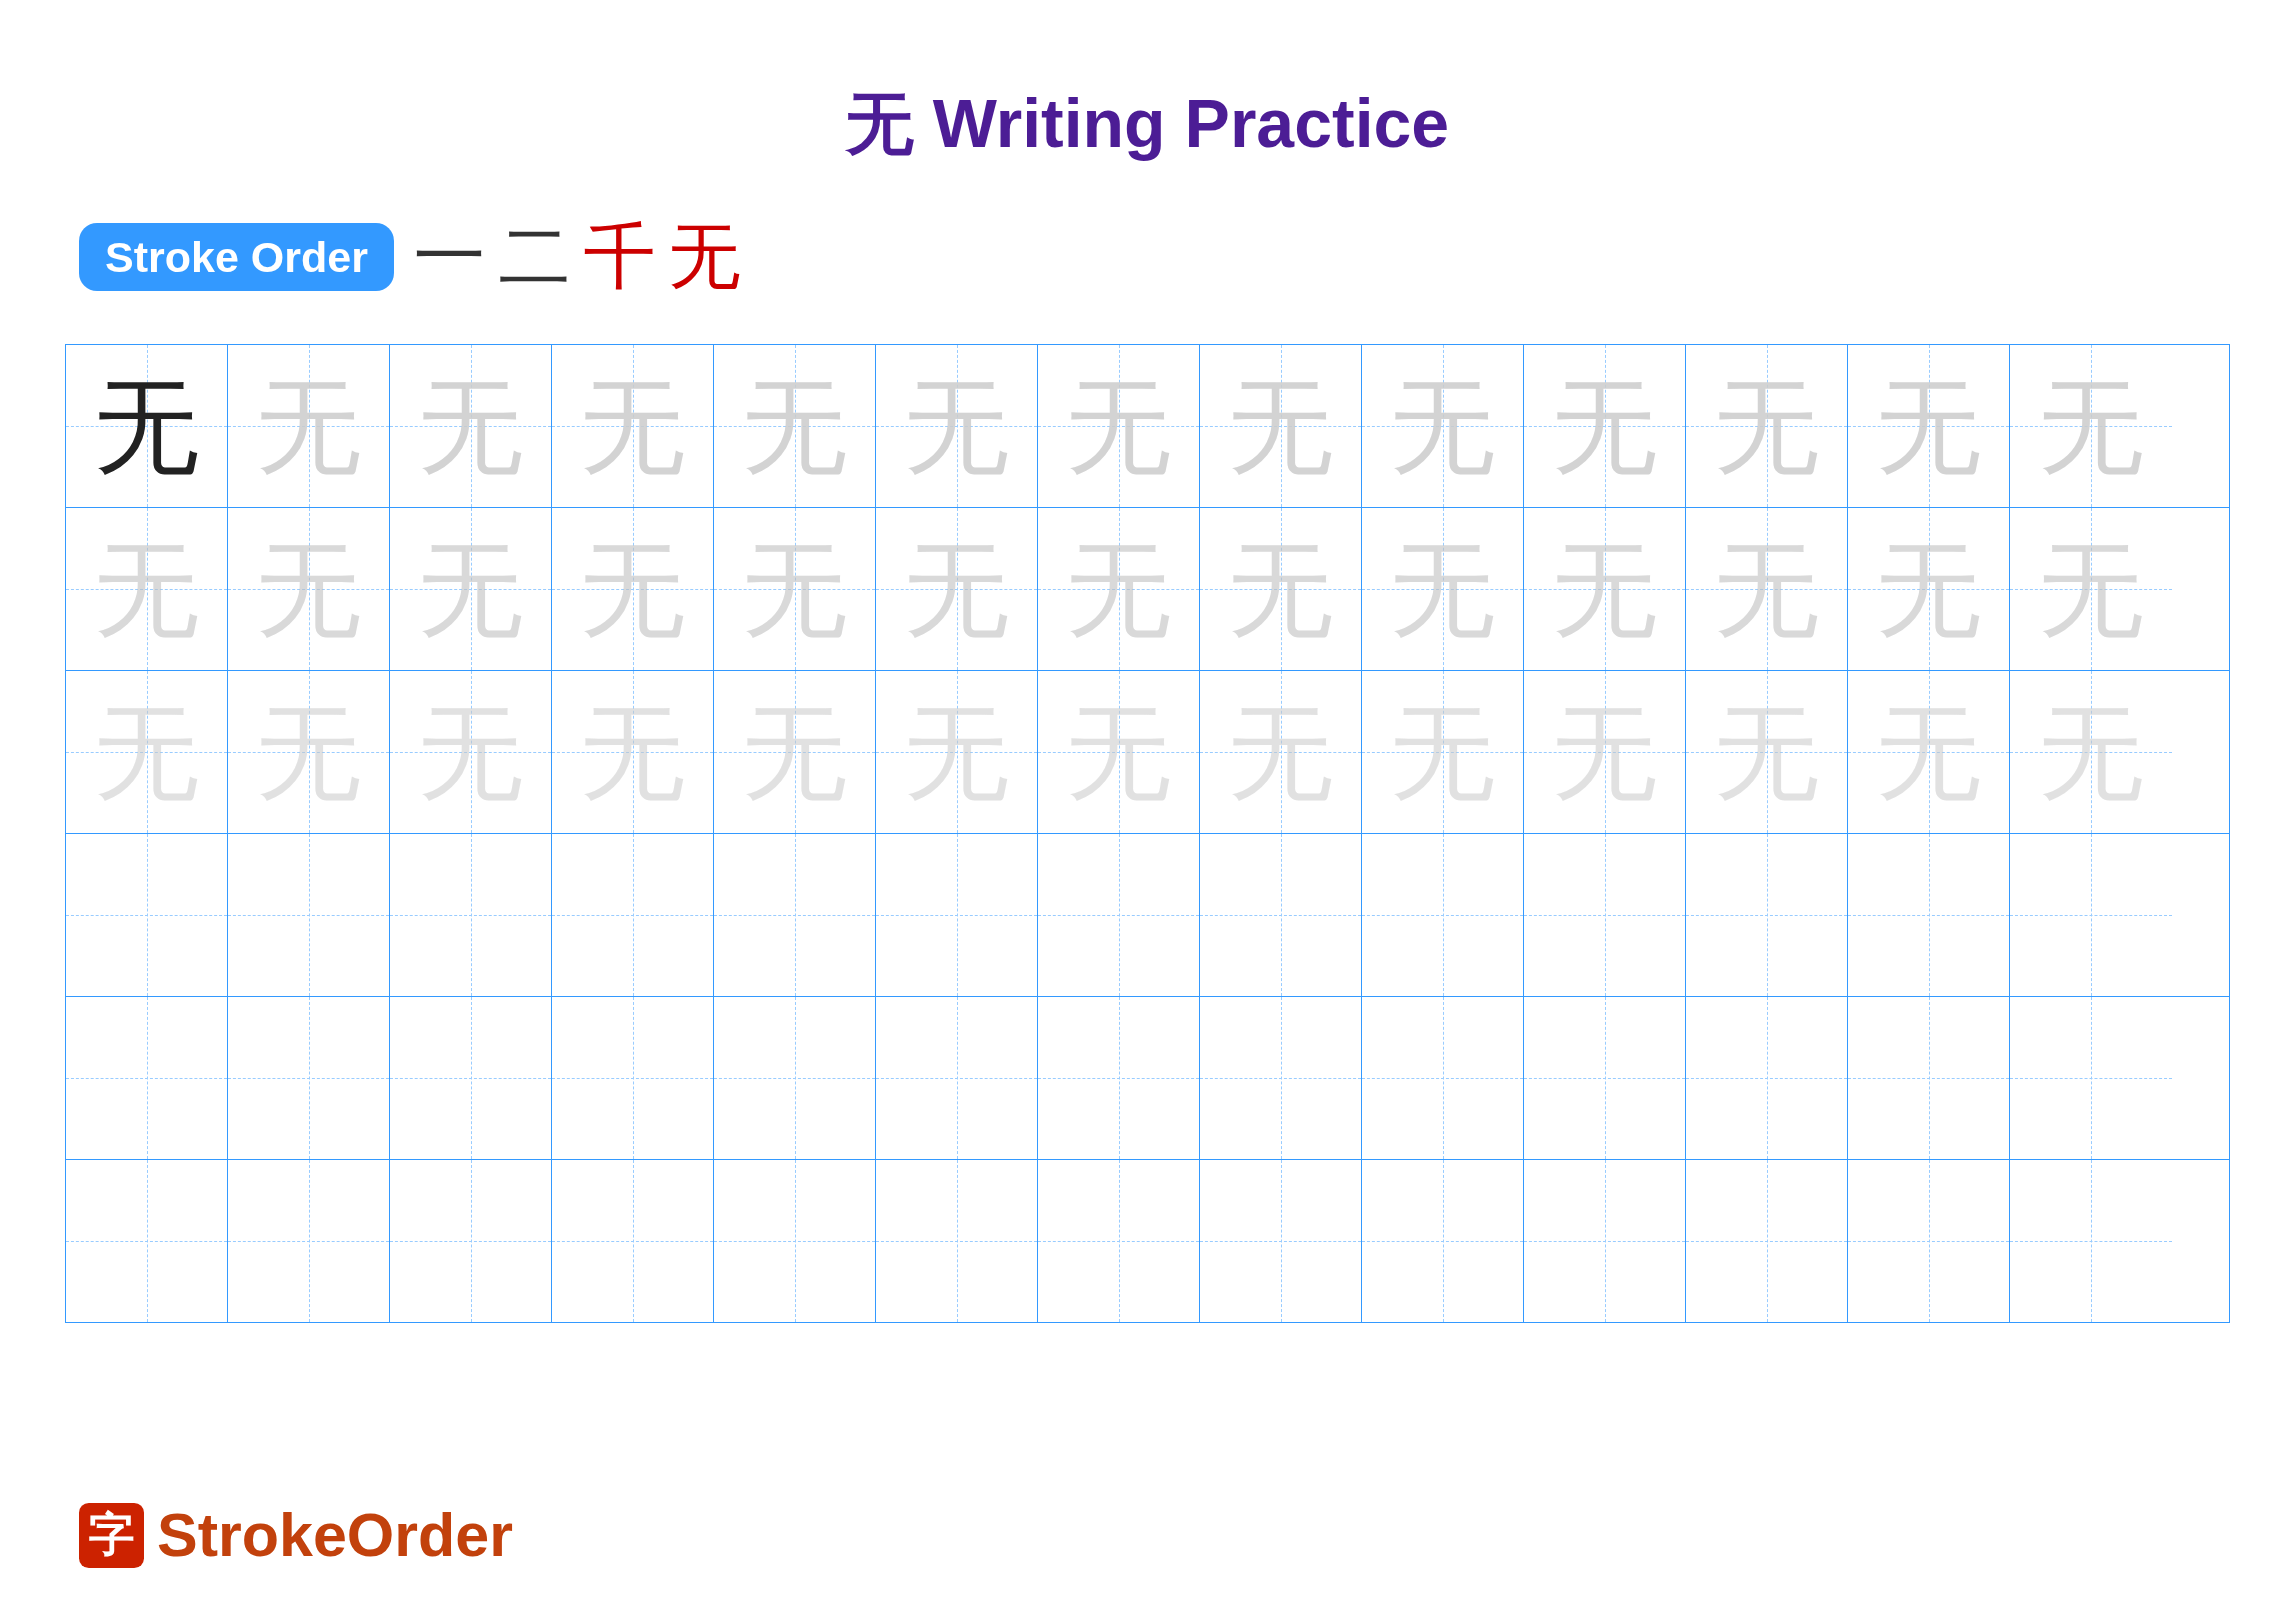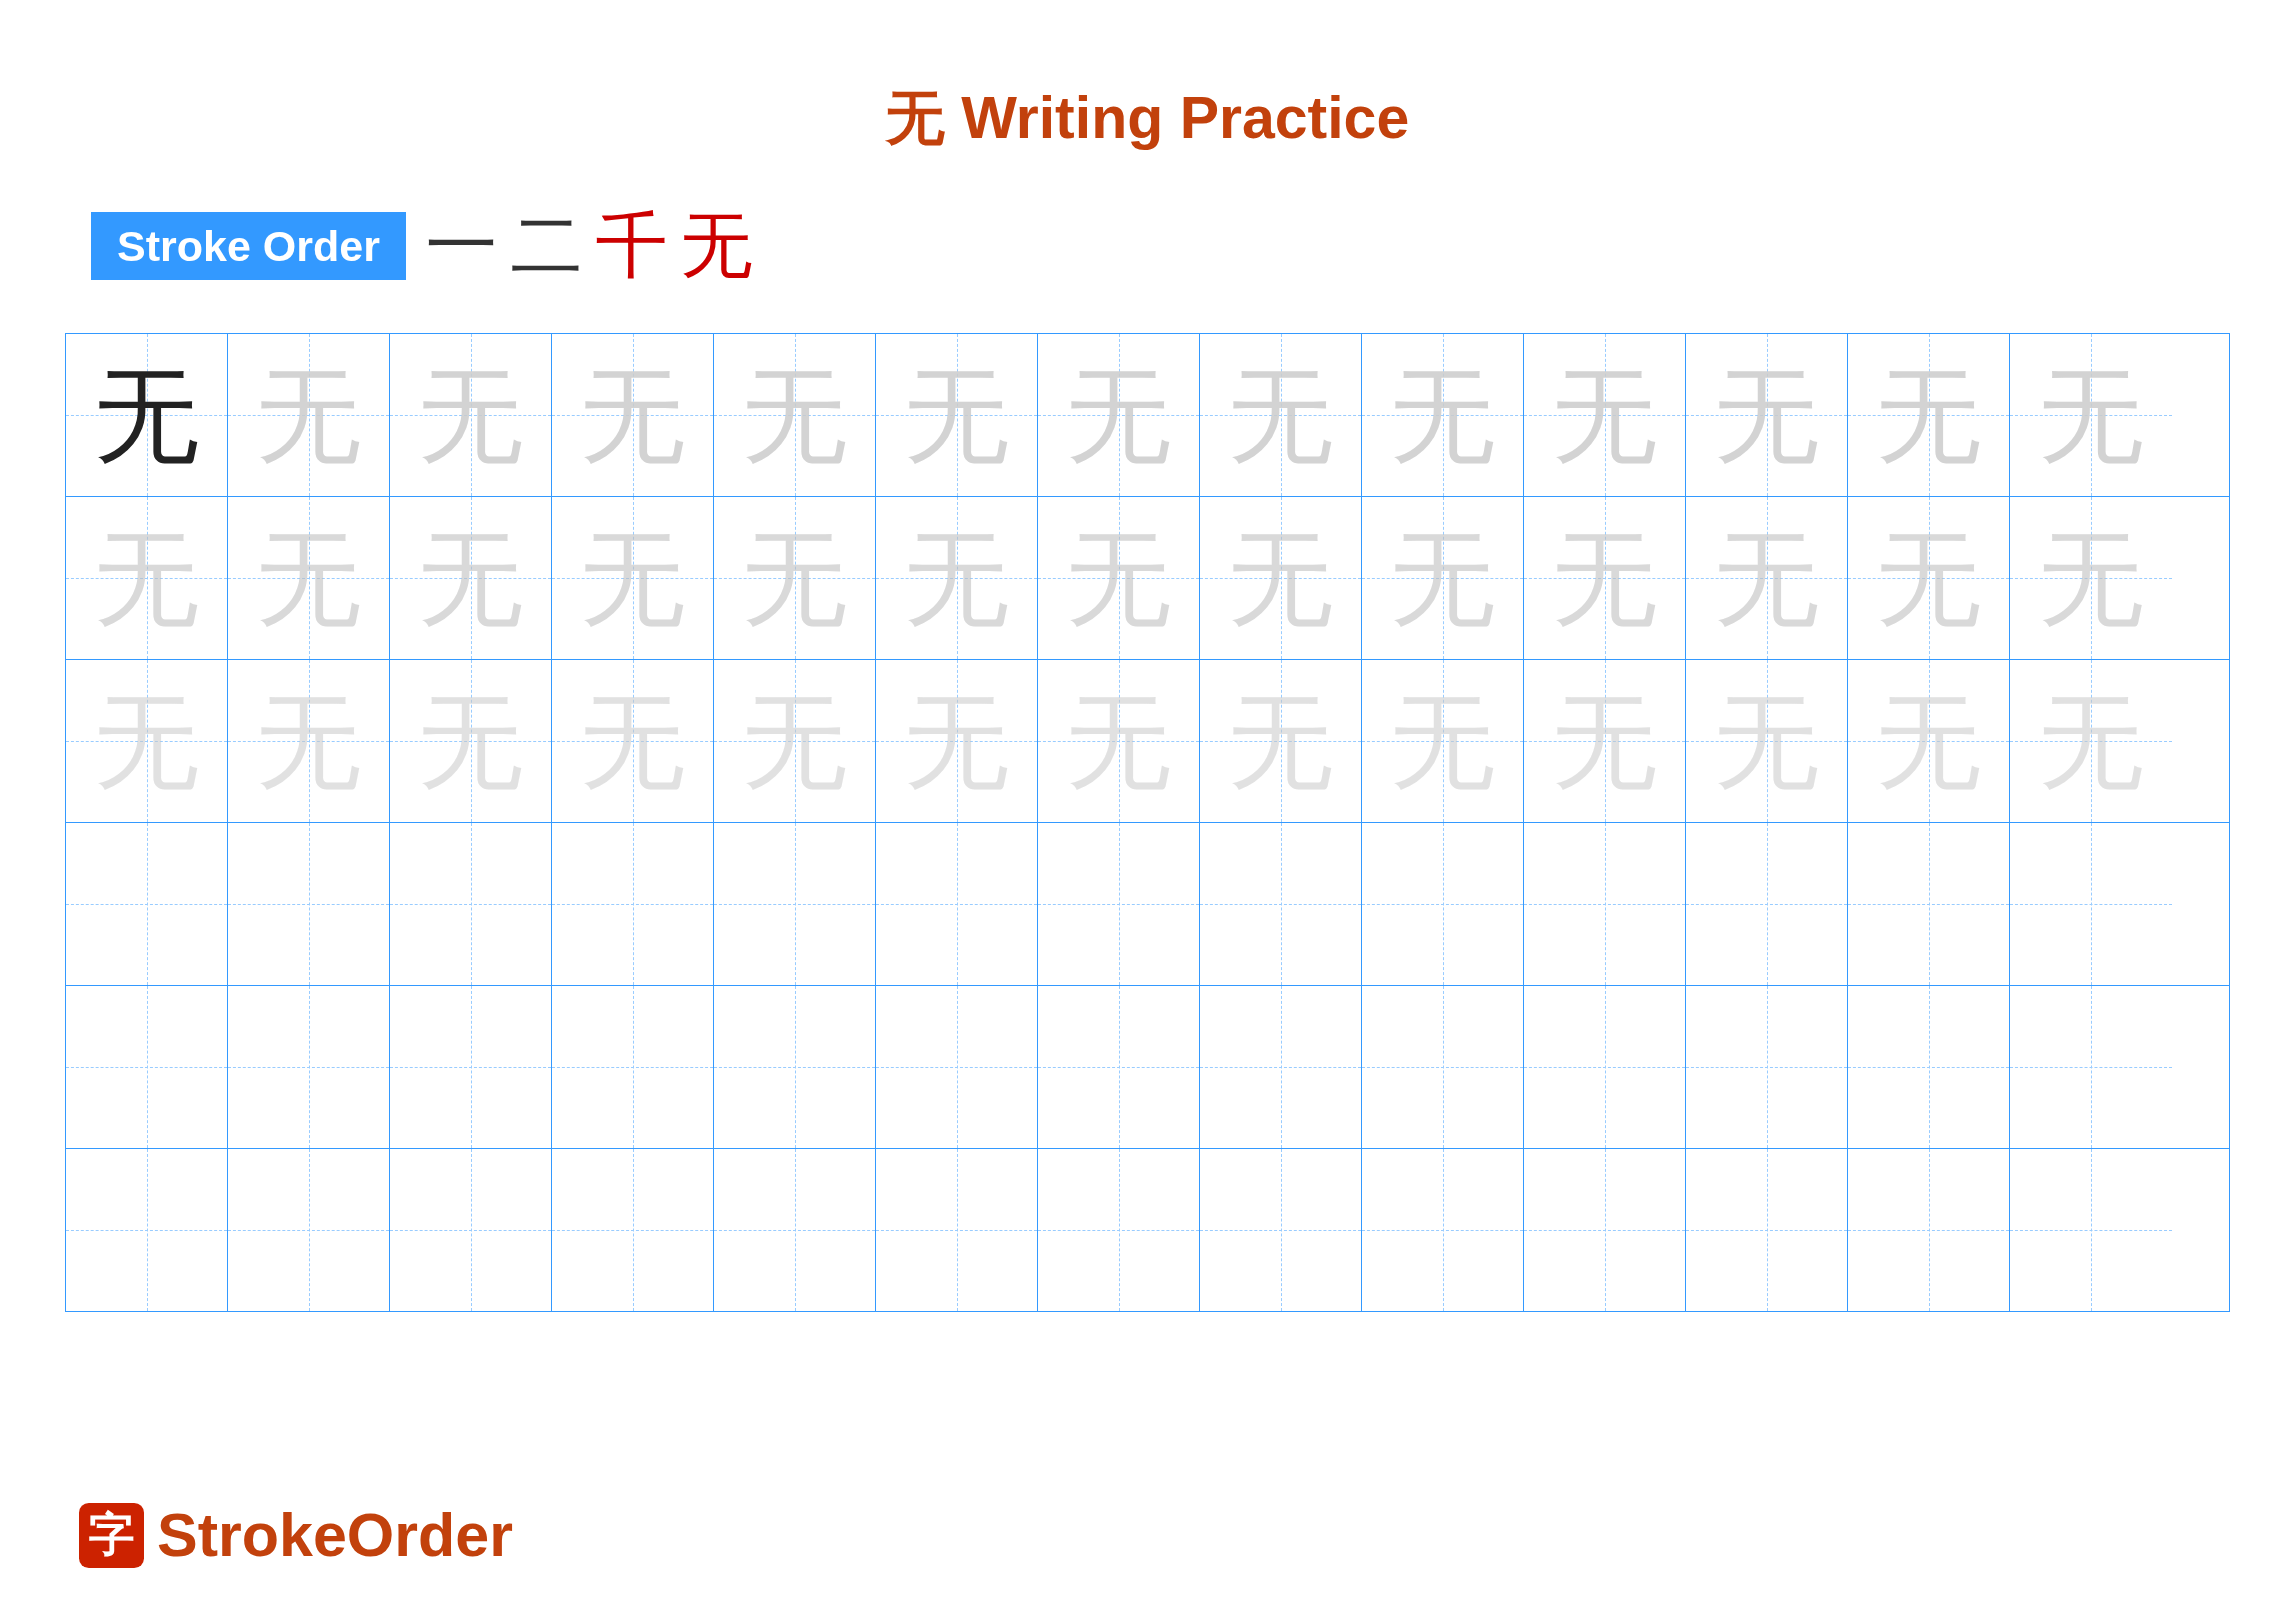--- a/index.html
+++ b/index.html
@@ -12,41 +12,40 @@
       overflow: hidden;
     }
 
     .page-title {
       text-align: center;
       padding-top: 79px;
       margin-bottom: 39px;
     }
 
     .page-title span {
-      font-size: 59px;
-      color: #c2410c;
+      font-size: 68px;
+      color: #4c1d95;
       font-weight: bold;
     }
 
     .stroke-order-section {
       display: flex;
       align-items: center;
       padding-left: 79px;
       margin-bottom: 39px;
       gap: 19.6px;
     }
 
     .stroke-order-badge {
       background: #3399ff;
       color: white;
       font-size: 43px;
       padding: 9.8px 26px;
-      border-radius: 0;
+      border-radius: 18px;
       font-weight: bold;
-      margin-left: 12px;
     }
 
     .stroke-chars {
       display: flex;
       align-items: center;
       gap: 13px;
       font-size: 72px;
     }
 
     .stroke-char-1 { color: #333; }

